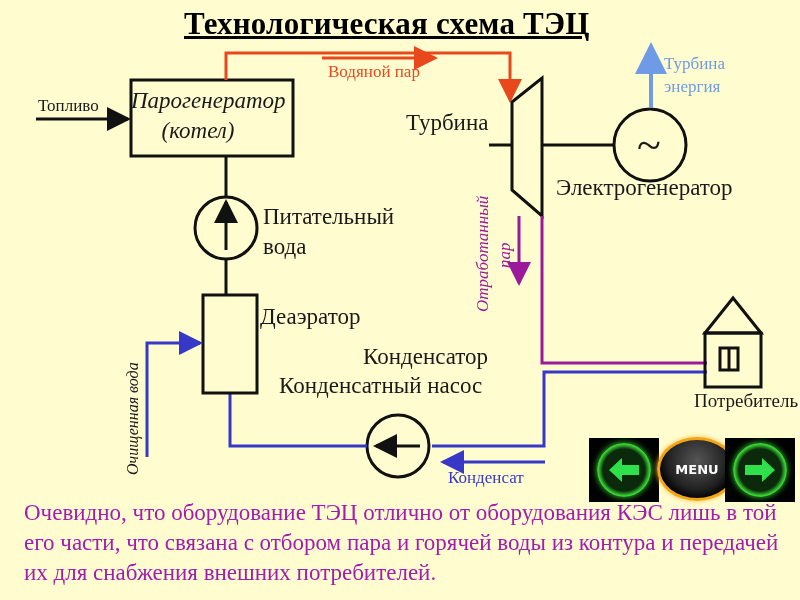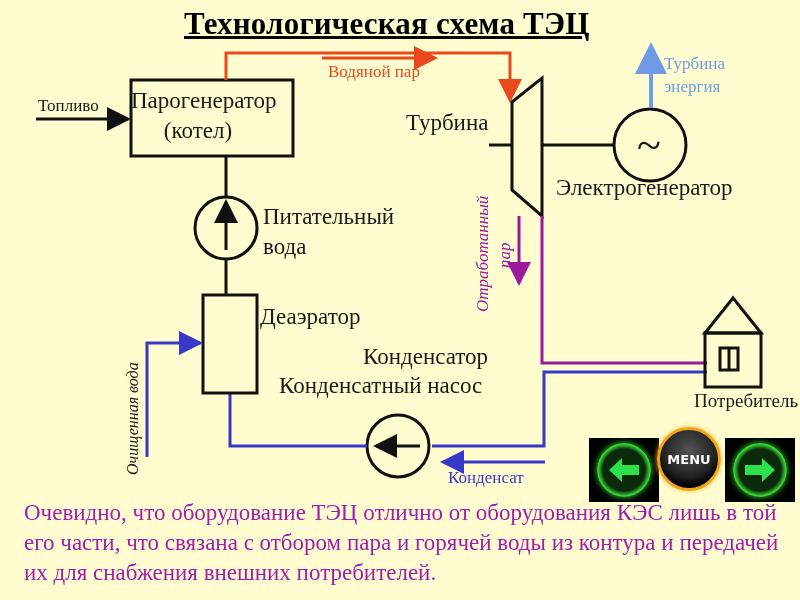--- a/index.html
+++ b/index.html
@@ -36,21 +36,21 @@
       background: #000; display: flex; align-items: center; justify-content: center;
       cursor: pointer;
     }
     .ring {
       width: 54px; height: 54px; border-radius: 50%;
       background: radial-gradient(circle, #0b2a0b 55%, #39d933 68%, #1c7a18 78%, #0a1d09 100%);
       display: flex; align-items: center; justify-content: center;
       box-shadow: 0 0 6px #3bd13a;
     }
     .menu-btn {
-      position: absolute; left: 657px; top: 427px; width: 64px; height: 64px;
+      position: absolute; left: 657px; top: 437px; width: 80px; height: 64px;
       border-radius: 50%;
       background: radial-gradient(circle at 50% 35%, #555 0%, #222 55%, #000 75%);
       border: 3px solid #f2a616;
       box-sizing: border-box;
       display: flex; align-items: center; justify-content: center;
       color: #fff; font-family: "DejaVu Sans", sans-serif; font-weight: bold;
       font-size: 13px; cursor: pointer;
       box-shadow: 0 0 5px #f7c04a;
     }
   </style>
@@ -116,21 +116,21 @@
   <g>
     <polygon points="705,333 733,298 761,333" fill="none" stroke="#111" stroke-width="3"></polygon>
     <rect x="705" y="333" width="56" height="54" fill="none" stroke="#111" stroke-width="3"></rect>
     <rect x="720" y="348" width="18" height="22" fill="none" stroke="#111" stroke-width="3"></rect>
     <line x1="729" y1="348" x2="729" y2="370" stroke="#111" stroke-width="3"></line>
   </g>
 </svg>
 
 <div class="lbl it" style="left:38px;top:96px;">Топливо</div>
 
-<div class="lbl big blk" style="left:131px;top:86px;width:134px;">
+<div class="lbl big blk" style="left:131px;top:86px;width:134px;font-style:italic;">
   <div>Парогенератор</div>
   <div>(котел)</div>
 </div>
 
 <div class="lbl it" style="left:328px;top:62px;color:#e8481c;">Водяной пар</div>
 
 <div class="lbl big" style="left:406px;top:110px;">Турбина</div>
 
 <div class="lbl" style="left:637px;top:120px;font-size:44px;">~</div>
 

